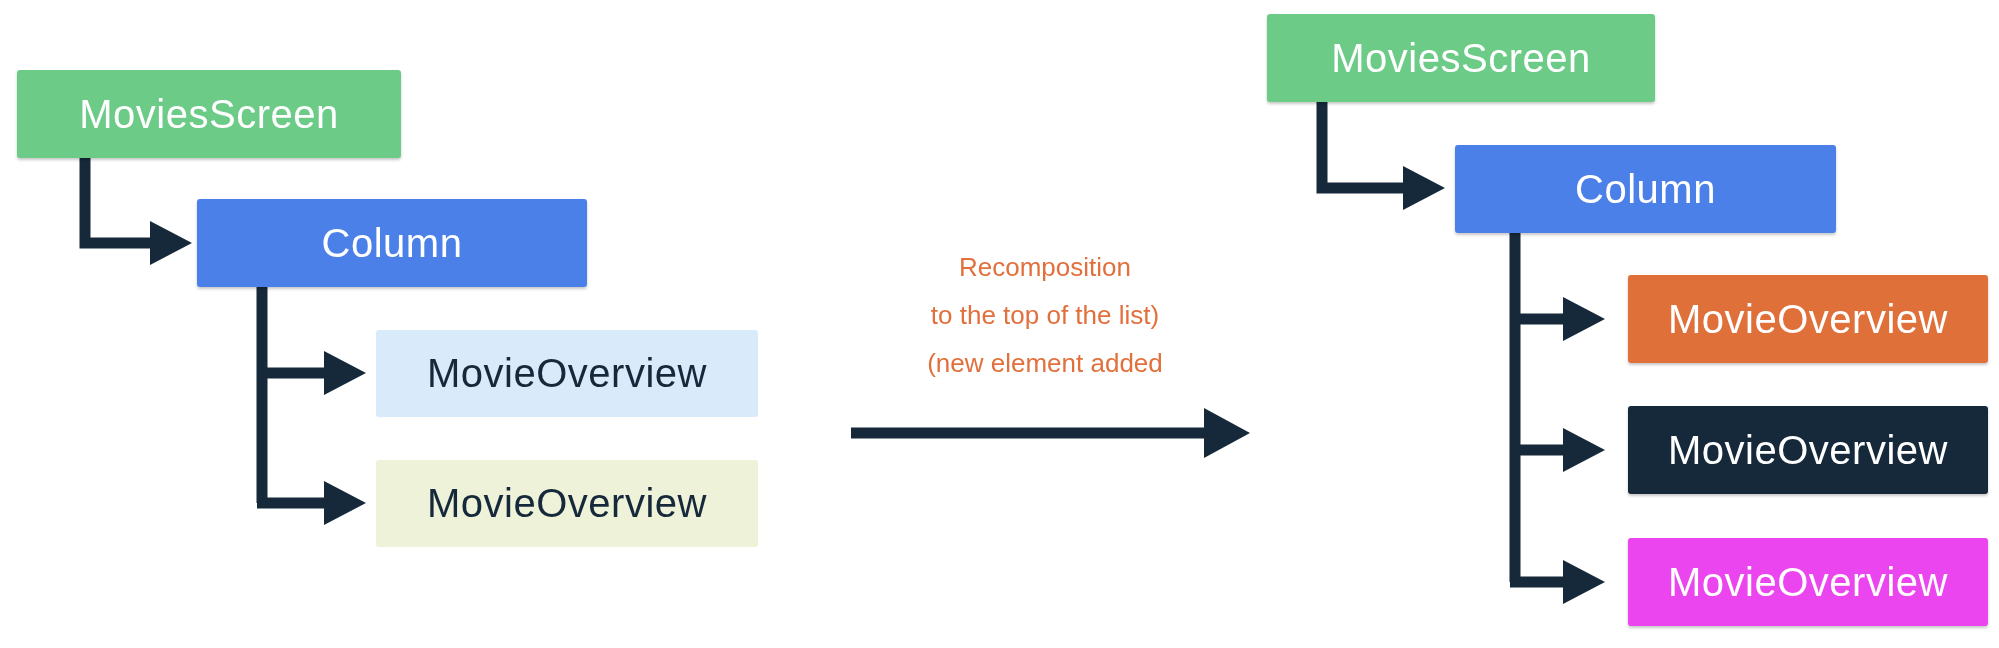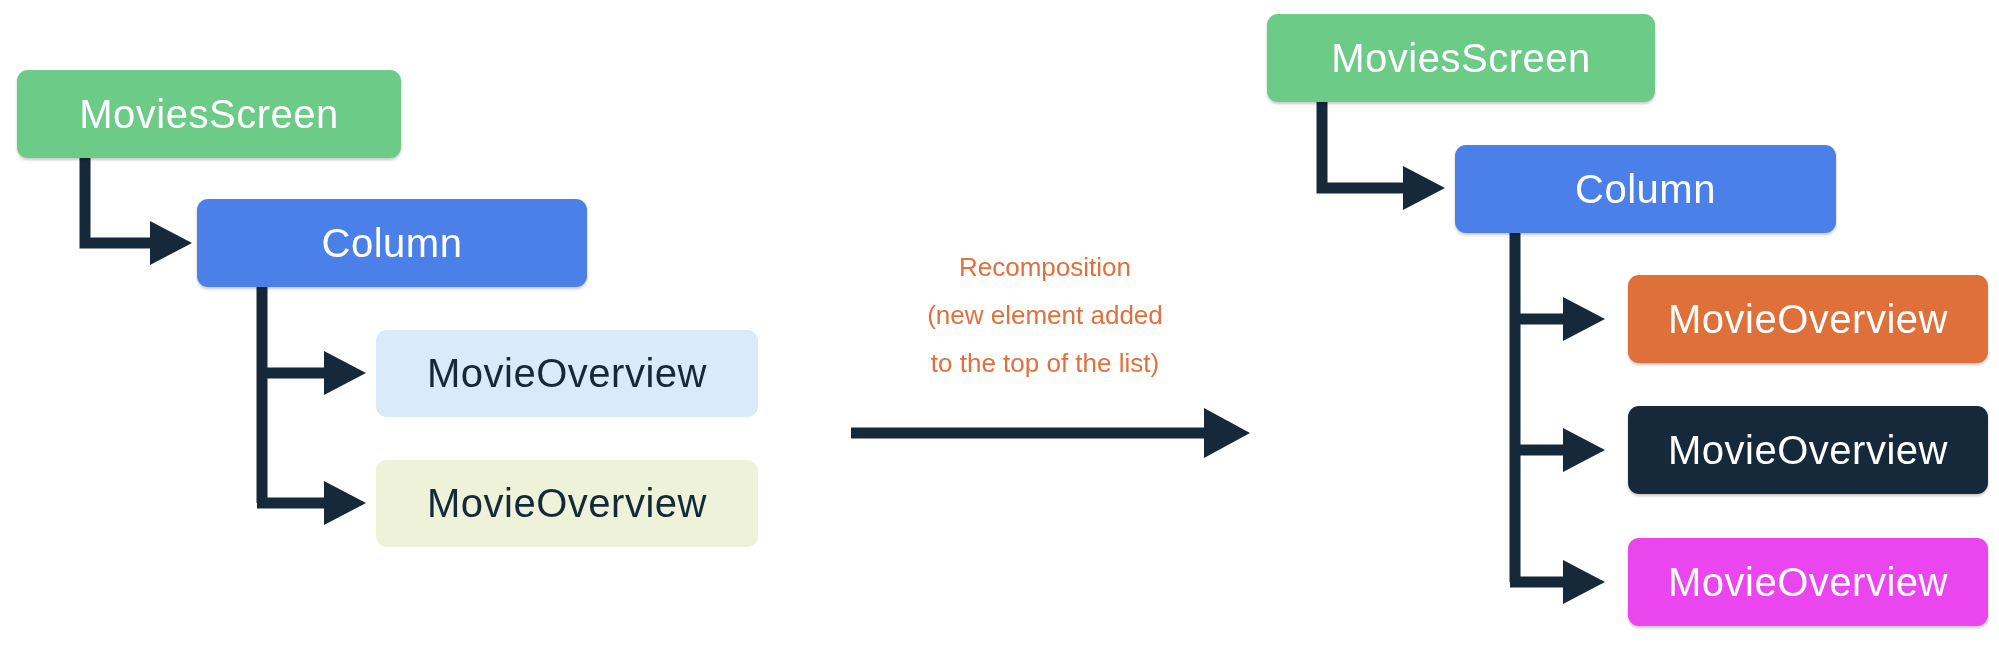--- a/index.html
+++ b/index.html
@@ -13,21 +13,21 @@
     width: 1999px;
     height: 648px;
     background: #ffffff;
     overflow: hidden;
   }
   .node {
     position: absolute;
     display: flex;
     align-items: center;
     justify-content: center;
-    border-radius: 11px;
+    border-radius: 3px;
     font-size: 40px;
     font-weight: 400;
     letter-spacing: 0.5px;
     white-space: nowrap;
   }
   .node.shadow {
     box-shadow: 0 2px 3px rgba(0,0,0,0.22);
   }
   
   .l-moviesscreen { left: 17px;   top: 70px;  width: 384px; height: 88px; }
@@ -134,17 +134,17 @@
   </div>
   <div class="node shadow r-mo2" style="background: rgb(22, 41, 59); color: rgb(255, 255, 255);">
     <span>MovieOverview</span>
   </div>
   <div class="node shadow r-mo3" style="background: rgb(235, 69, 239); color: rgb(255, 255, 255);">
     <span>MovieOverview</span>
   </div>
 
   <div id="caption">
     <div>Recomposition</div>
+    <div>to the top of the list)</div>
     <div>(new element added</div>
-    <div>to the top of the list)</div>
   </div>
 
 </div>
 
 </body></html>

